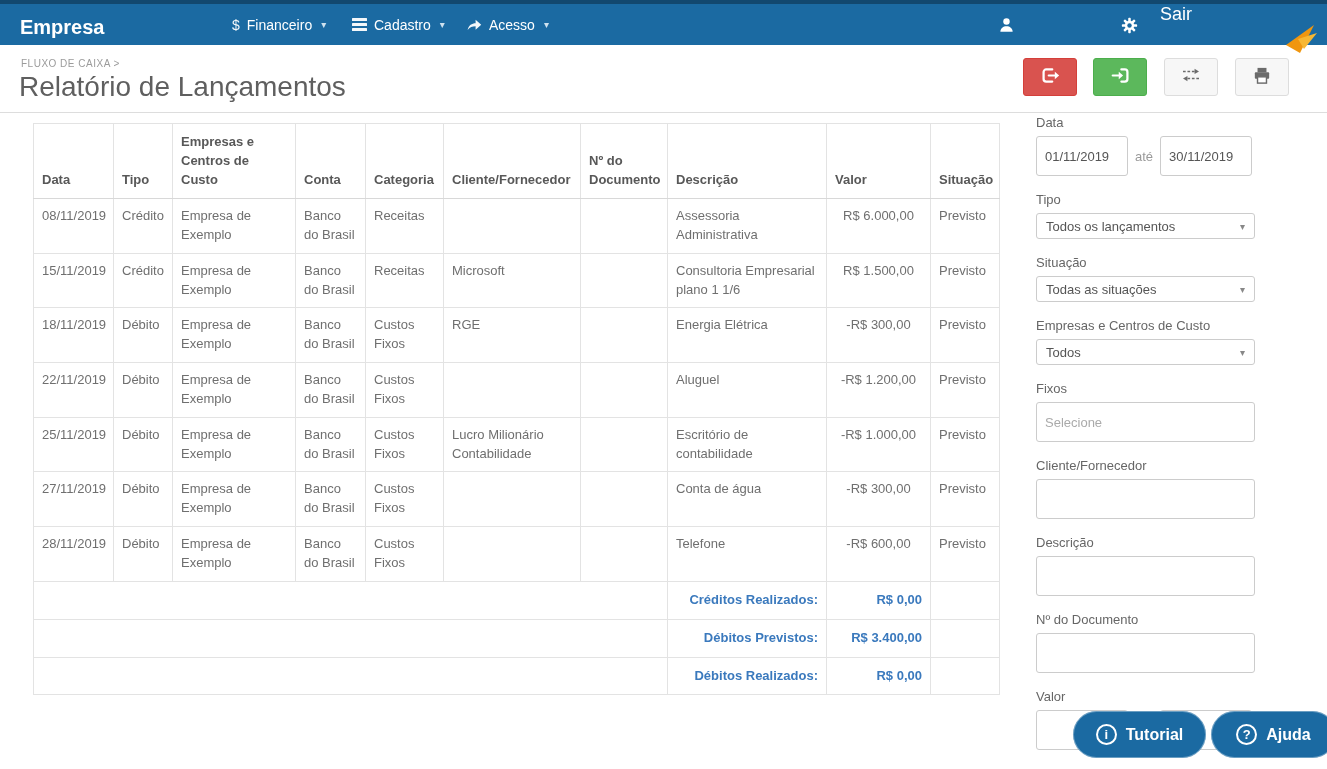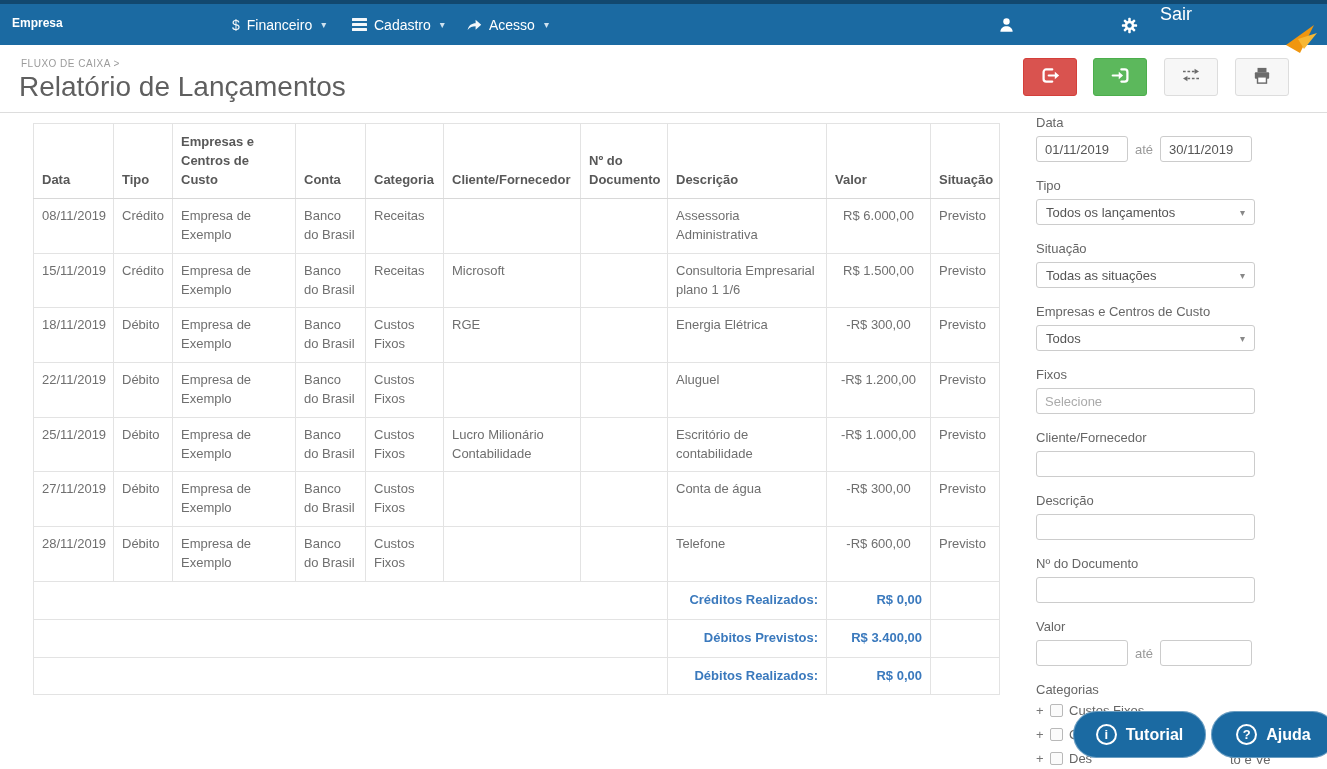--- a/index.html
+++ b/index.html
@@ -3,21 +3,21 @@
 <meta charset="utf-8">
 <style>
   * { box-sizing: border-box; margin: 0; padding: 0; }
   html,body { width:1327px; height:769px; overflow:hidden; background:#fff;
     font-family:"Liberation Sans", sans-serif; }
   body { position:relative; }
 
   
   .navbar { position:absolute; left:0; top:0; width:1327px; height:45px;
     background:#1b6aa2; border-top:4px solid #12486f; }
-  .brand { position:absolute; left:12px; top:12px; color:#fff; font-size:12px; font-weight:bold; }
+  .brand { position:absolute; left:20px; top:12px; color:#fff; font-size:20px; font-weight:bold; }
   .nav-menu { position:absolute; top:0; height:41px; display:flex; align-items:center;
     color:#fff; font-size:14px; gap:7px; cursor:pointer; }
   .nav-menu .mi { font-size:14px; opacity:.95; display:flex; align-items:center; }
   .nav-caret { font-size:10px; color:#cfe2ef; margin-left:2px; }
   #menu-financeiro { left:232px; }
   #menu-cadastro   { left:352px; }
   #menu-acesso     { left:466px; }
   .nav-right-icon { position:absolute; top:10px; width:22px; height:22px; display:flex;
     align-items:center; justify-content:center; cursor:pointer; }
   #user-icon { left:995px; }
@@ -56,21 +56,21 @@
   td.c-val { text-align:center; }
   tfoot td { height:36px; padding:9px 8px; }
   tfoot .f-label { text-align:right; color:#3a79bd; font-weight:bold; }
   tfoot .f-val   { text-align:right; color:#3a79bd; font-weight:bold; }
 
   
   .filters { position:absolute; left:1036px; top:115px; width:219px; font-size:13px; color:#666; }
   .f-block { margin-bottom:16px; }
   .f-lbl { display:block; margin-bottom:6px; color:#666; }
   .f-row { display:flex; align-items:center; }
-  .txt { height:26px; border:1px solid #ccc; border-radius:3px; background:#fff;
+  .txt { height:40px; border:1px solid #ccc; border-radius:3px; background:#fff;
     font-family:"Liberation Sans",sans-serif; font-size:13px; color:#555; padding:0 8px; width:219px; }
   .txt.small { width:92px; }
   .between { color:#999; margin:0 7px; }
   .selbox { height:26px; border:1px solid #ccc; border-radius:3px; background:#fff;
     display:flex; align-items:center; justify-content:space-between; padding:0 9px;
     color:#555; cursor:pointer; width:219px; }
   .selbox .caret { color:#888; font-size:10px; }
   ::placeholder { color:#aaa; }
 
   .cat-item { position:relative; display:flex; align-items:center; gap:6px; margin-bottom:9px;

